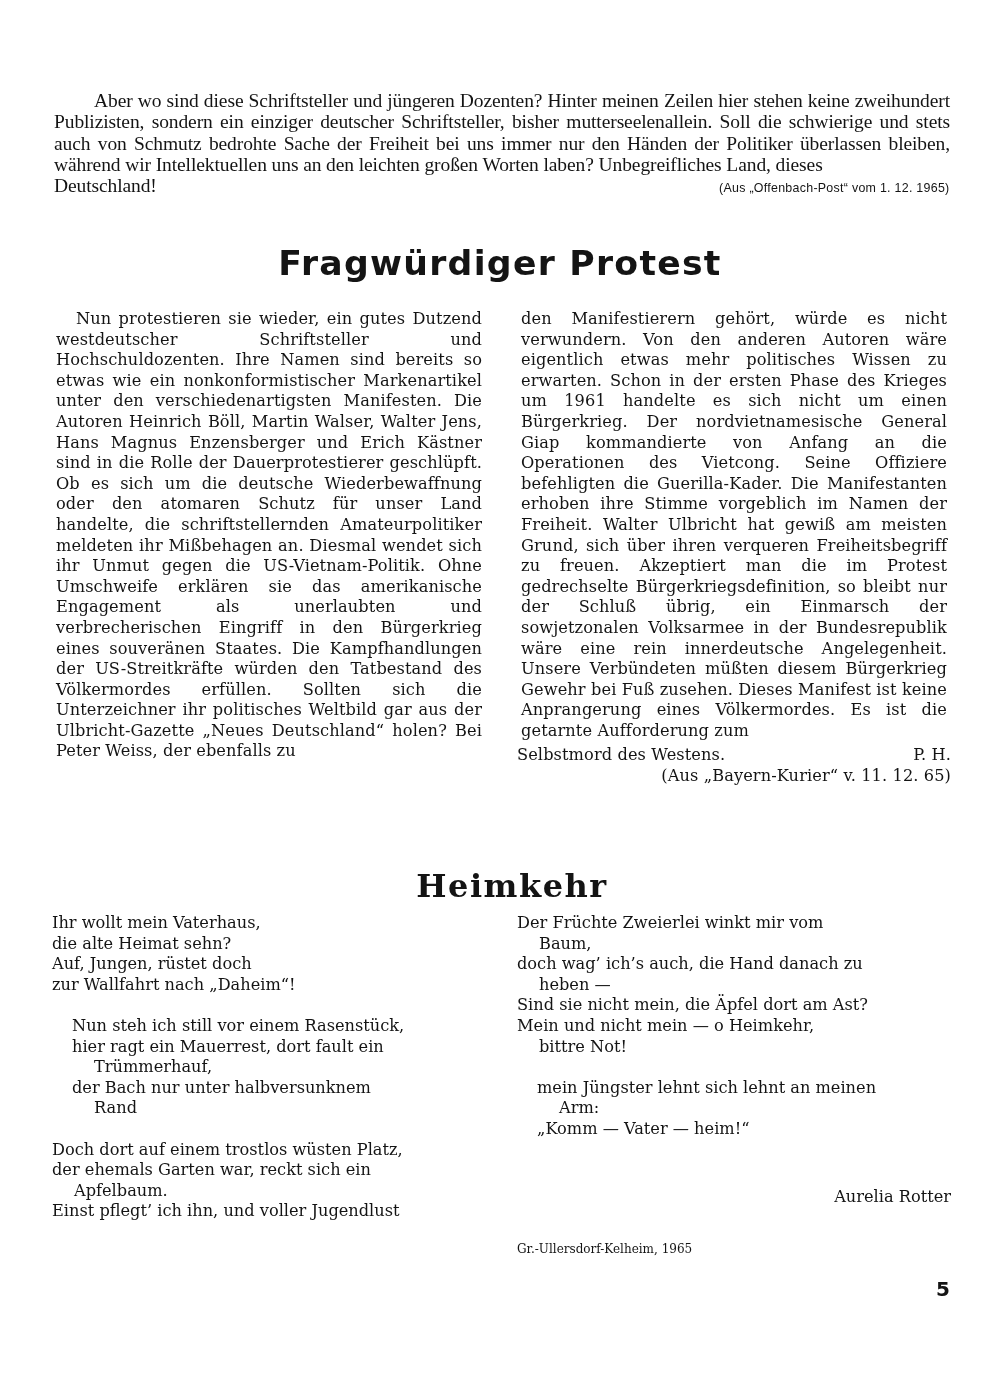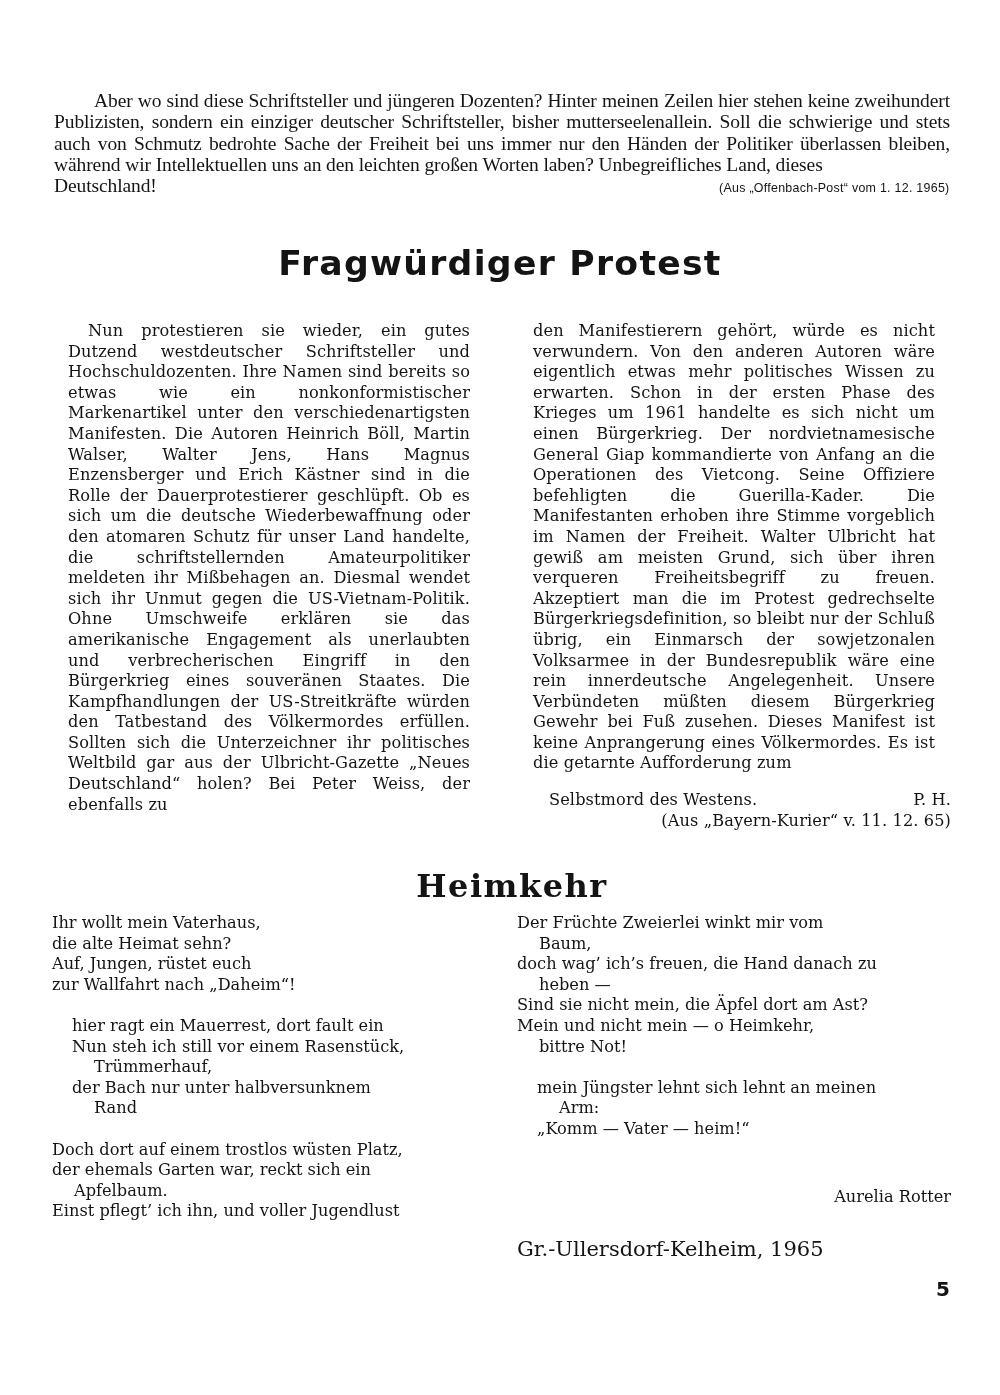--- a/index.html
+++ b/index.html
@@ -65,26 +65,25 @@
       position: absolute;
       width: 434px;
       font-family: "DejaVu Serif", serif;
       font-size: 16.2px;
       line-height: 20.6px;
       text-align: justify;
       letter-spacing: 0.1px;
     }
     .col-left { left: 52px; top: 305px; }
     .col-right { left: 517px; top: 305px; }
-    .col p { margin: 16px; }
+    .col p { margin: 4px; }
     .col .indent { text-indent: 20px; }
     .col .signature-line {
       display: flex;
       justify-content: space-between;
-      margin-left: 32px;
     }
     .col .source-right {
       text-align: right;
     }
 
     .headline2 {
       position: absolute;
       left: 0;
       width: 1000px;
       top: 854px;
@@ -117,21 +116,21 @@
       text-align: right;
       font-family: "DejaVu Serif", serif;
       font-size: 16.2px;
       line-height: 20.6px;
     }
     .place {
       position: absolute;
       left: 517px;
       top: 1239px;
       font-family: "DejaVu Serif", serif;
-      font-size: 21px;
+      font-size: 12px;
       line-height: 20.6px;
     }
     .page-number {
       position: absolute;
       left: 936px;
       top: 1277px;
       font-family: "DejaVu Sans", sans-serif;
       font-weight: bold;
       font-size: 20px;
     }
@@ -163,43 +162,43 @@
     </div>
     <div class="source-right">(Aus „Bayern-Kurier“ v. 11. 12. 65)</div>
   </section>
 
   <h2 class="headline2" style="margin:12px;">Heimkehr</h2>
 
   <section class="poem poem-left" id="poem-left">
       <div class="stanza">
         <span class="line">Ihr wollt mein Vaterhaus,</span>
         <span class="line">die alte Heimat sehn?</span>
-        <span class="line">Auf, Jungen, rüstet euch</span>
+        <span class="line">Auf, Jungen, rüstet doch</span>
         <span class="line">zur Wallfahrt nach „Daheim“!</span>
       </div>
       <div class="stanza indented">
+        <span class="line">Nun steh ich still vor einem Rasenstück,</span>
         <span class="line">hier ragt ein Mauerrest, dort fault ein</span>
-        <span class="line">Nun steh ich still vor einem Rasenstück,</span>
         <span class="line cont">Trümmerhauf,</span>
         <span class="line">der Bach nur unter halbversunknem</span>
         <span class="line cont">Rand</span>
       </div>
       <div class="stanza">
         <span class="line">Doch dort auf einem trostlos wüsten Platz,</span>
         <span class="line">der ehemals Garten war, reckt sich ein</span>
         <span class="line cont">Apfelbaum.</span>
         <span class="line">Einst pflegt’ ich ihn, und voller Jugendlust</span>
       </div>
     </section>
 
   <section class="poem poem-right" id="poem-right">
       <div class="stanza">
         <span class="line">Der Früchte Zweierlei winkt mir vom</span>
         <span class="line cont">Baum,</span>
-        <span class="line">doch wag’ ich’s freuen, die Hand danach zu</span>
+        <span class="line">doch wag’ ich’s auch, die Hand danach zu</span>
         <span class="line cont">heben —</span>
         <span class="line">Sind sie nicht mein, die Äpfel dort am Ast?</span>
         <span class="line">Mein und nicht mein — o Heimkehr,</span>
         <span class="line cont">bittre Not!</span>
       </div>
       <div class="stanza indented">
         <span class="line">mein Jüngster lehnt sich lehnt an meinen</span>
         <span class="line cont">Arm:</span>
         <span class="line">„Komm — Vater — heim!“</span>
       </div>

